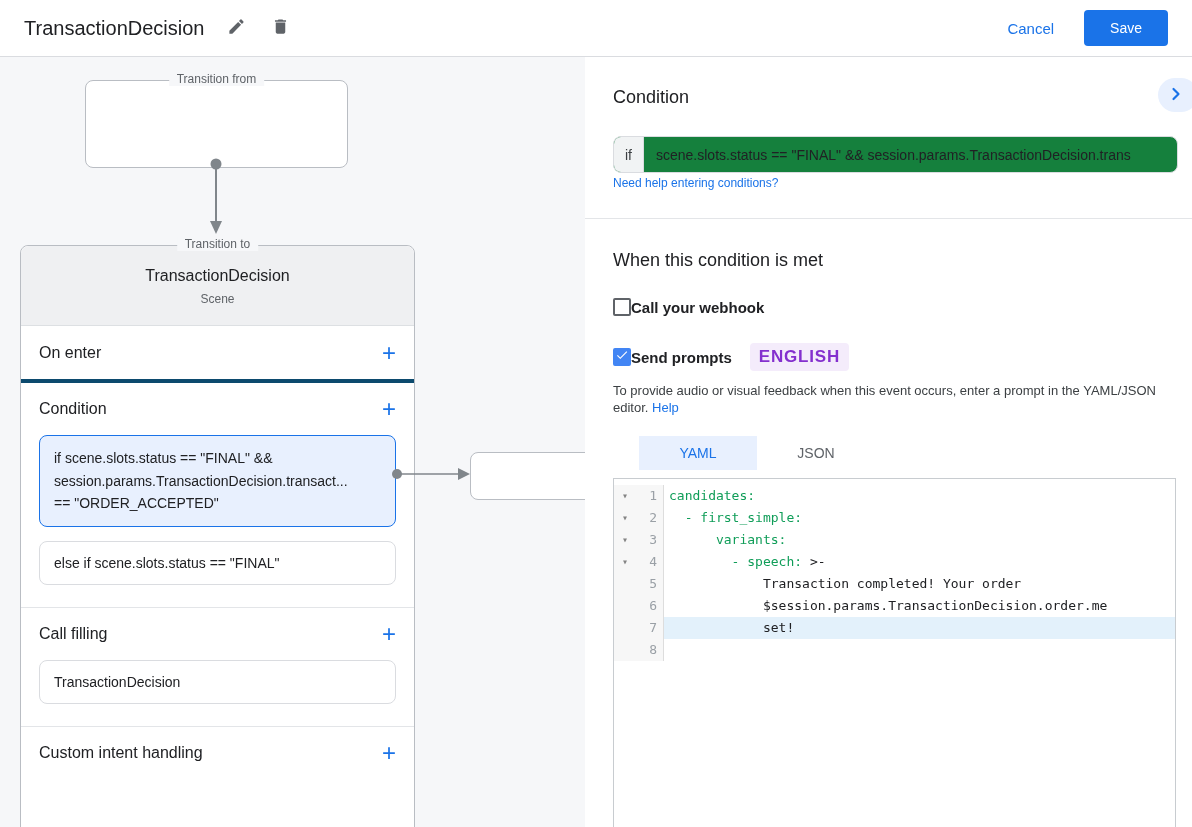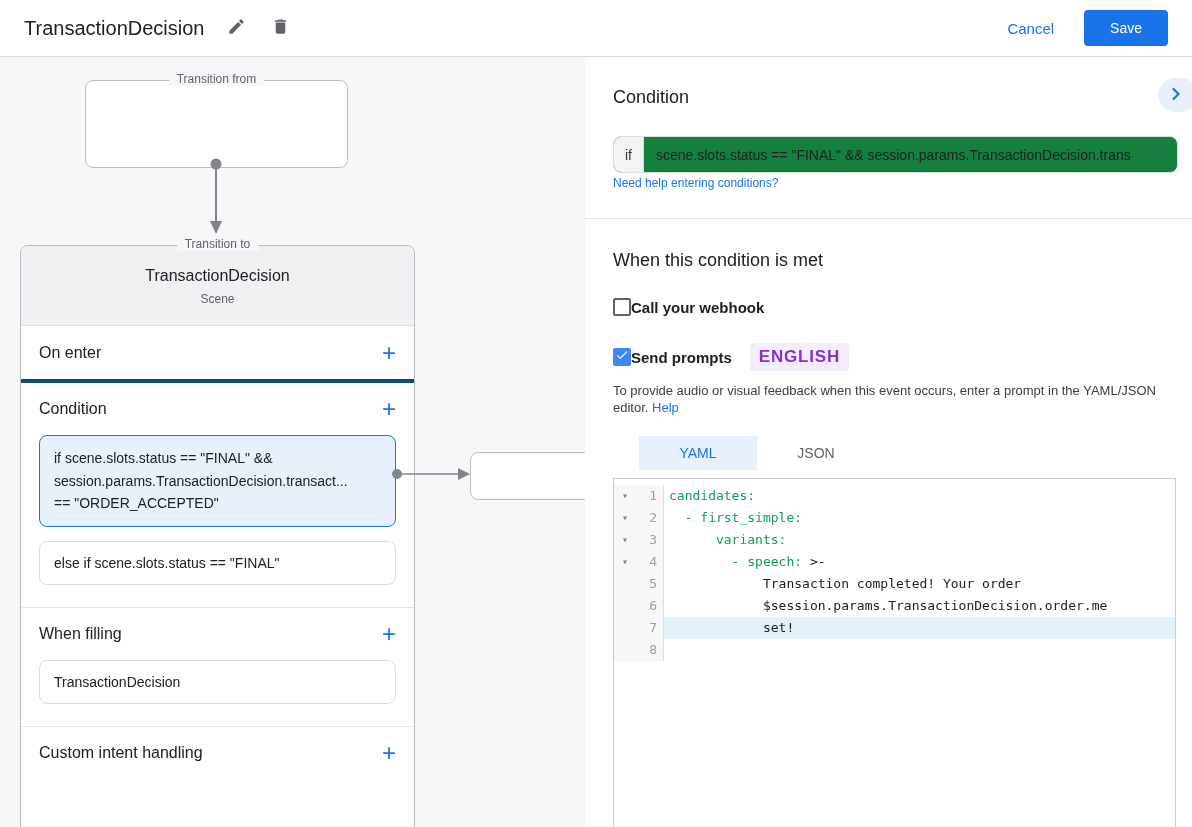--- a/index.html
+++ b/index.html
@@ -164,21 +164,21 @@
         <span class="sec-label">Condition</span>
         <button class="plus-btn">+</button>
       </div>
       <div class="mini-card cond-card-active">if scene.slots.status == "FINAL" &amp;&amp;
 session.params.TransactionDecision.transact...
 == "ORDER_ACCEPTED"</div>
       <div class="mini-card cond-card" style="margin-bottom:22px;">else if scene.slots.status == "FINAL"</div>
       <div class="divider" style="margin-top:0;"></div>
 
       <div class="sec-row h52">
-        <span class="sec-label">When filling</span>
+        <span class="sec-label">Call filling</span>
         <button class="plus-btn">+</button>
       </div>
       <div class="mini-card slot-card" style="margin-bottom:22px;">TransactionDecision</div>
       <div class="divider" style="margin-top:0;"></div>
 
       <div class="sec-row h52">
         <span class="sec-label">Custom intent handling</span>
         <button class="plus-btn">+</button>
       </div>
     </div>

